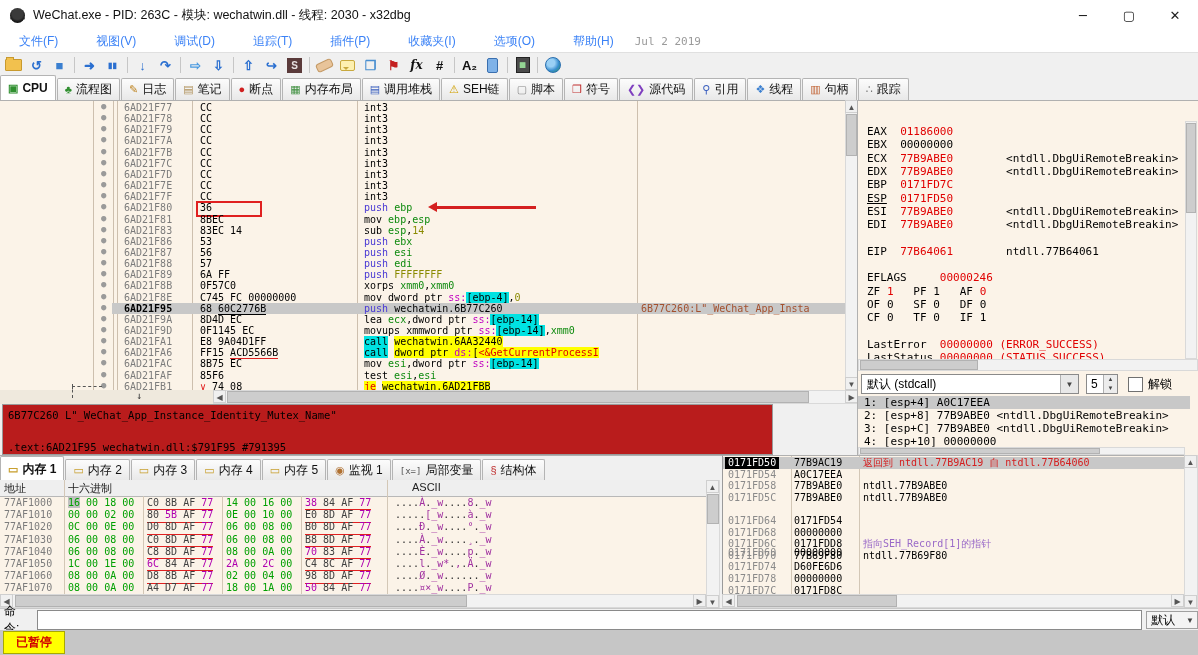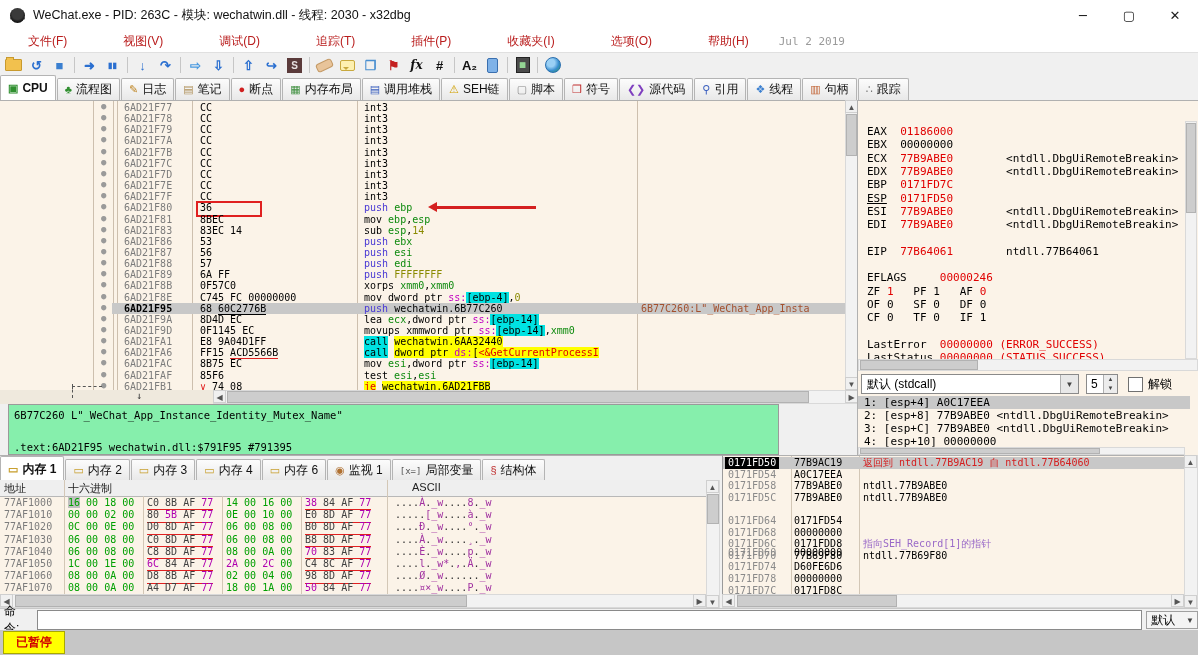--- a/index.html
+++ b/index.html
@@ -15,21 +15,21 @@
   #bug-icon{width:15px;height:15px;margin:0 8px 0 10px;border-radius:50%;
             background:radial-gradient(circle at 50% 40%, #3a3a3a 0 45%, #141414 70%);
             box-shadow:-4px -3px 0 -5px #222,4px -3px 0 -5px #222,-5px 2px 0 -5px #222,5px 2px 0 -5px #222}
   #title-text{font-size:12.5px;color:#111}
   #win-controls{margin-left:auto;display:flex}
   .winbtn{width:46px;height:30px;display:flex;align-items:center;justify-content:center;
           font-size:13px;color:#222;font-family:"DejaVu Sans",sans-serif}
 
   
   #menubar{left:0;top:30px;width:1198px;height:22px;background:#fff;display:flex;align-items:center}
-  .menu-item{font-size:12px;color:#b91c1c;padding:0 28px;height:22px;display:flex;align-items:center}
+  .menu-item{font-size:12px;color:#3b82f6;padding:0 19px;height:22px;display:flex;align-items:center}
   #build-date{font-size:11px;color:#9a9a9a;font-family:"DejaVu Sans Mono",monospace;margin-left:2px}
 
   
   #toolbar{left:0;top:52px;width:1198px;height:24px;background:#f0f0f0;
            border-top:1px solid #e0e0e0;border-bottom:1px solid #d6d6d6;
            display:flex;align-items:center;padding-left:2px}
   .ticon{width:23px;height:21px;display:flex;align-items:center;justify-content:center;
          font-size:13px;font-weight:bold}
   .tsep{width:1px;height:16px;background:#c6c6c6;margin:0 3px}
   .i-folder{width:15px;height:10px;background:#f2c14e;border:1px solid #c89a2e;border-radius:1px;position:relative}
@@ -82,21 +82,21 @@
   #jmp-cont{left:72px;top:384px;width:1px;height:14px;border-left:1px dashed #555}
   #jmp-arrow{left:136px;top:390px;font-size:10px;color:#333;font-family:"DejaVu Sans Mono",monospace}
 
   
   .sb{position:absolute;background:#f2f2f2;border:1px solid #d9d9d9;box-sizing:border-box}
   .sb .ar{position:absolute;width:13px;height:13px;font-size:8px;line-height:13px;text-align:center;
           color:#555;background:#f0f0f0;border:1px solid #cfcfcf;box-sizing:border-box}
   .sb .th{position:absolute;background:#cdcdcd;border:1px solid #b2b2b2;box-sizing:border-box}
 
   
-  #infobox{left:8px;top:404px;width:771px;height:51px;background:#86efac;
+  #infobox{left:2px;top:404px;width:771px;height:51px;background:#b91c1c;
            border:1px solid #9a9a9a;box-sizing:border-box}
   #info-line1{position:absolute;left:5px;top:4px;font-size:10.5px}
   #info-line2{position:absolute;left:5px;top:36px;font-size:10.5px}
 
   
   #regs{left:857px;top:100px;width:341px;height:355px;background:#fbf3e8;
         border-top:1px solid #b0b0b0;border-left:1px solid #b0b0b0;box-sizing:border-box}
   #reg-header{position:absolute;left:0;top:0;width:340px;height:19px;background:#f3ede2;
               border-bottom:1px solid #c8c0b0;font-size:11px;display:flex;align-items:center}
   #hide-fpu{margin-left:8px;padding:0 6px;height:16px;display:flex;align-items:center;
@@ -436,21 +436,21 @@
     <div class="tab">
       <span class="ic" style="color: rgb(200, 160, 48);">▭</span>
       <span>内存 3</span>
     </div>
     <div class="tab">
       <span class="ic" style="color: rgb(200, 160, 48);">▭</span>
       <span>内存 4</span>
     </div>
     <div class="tab">
       <span class="ic" style="color: rgb(200, 160, 48);">▭</span>
-      <span>内存 6</span>
+      <span>内存 5</span>
     </div>
     <div class="tab">
       <span class="ic" style="color: rgb(176, 112, 48);">◉</span>
       <span>监视 1</span>
     </div>
     <div class="tab">
       <span class="ic-txt">[x=]</span>
       <span>局部变量</span>
     </div>
     <div class="tab">

